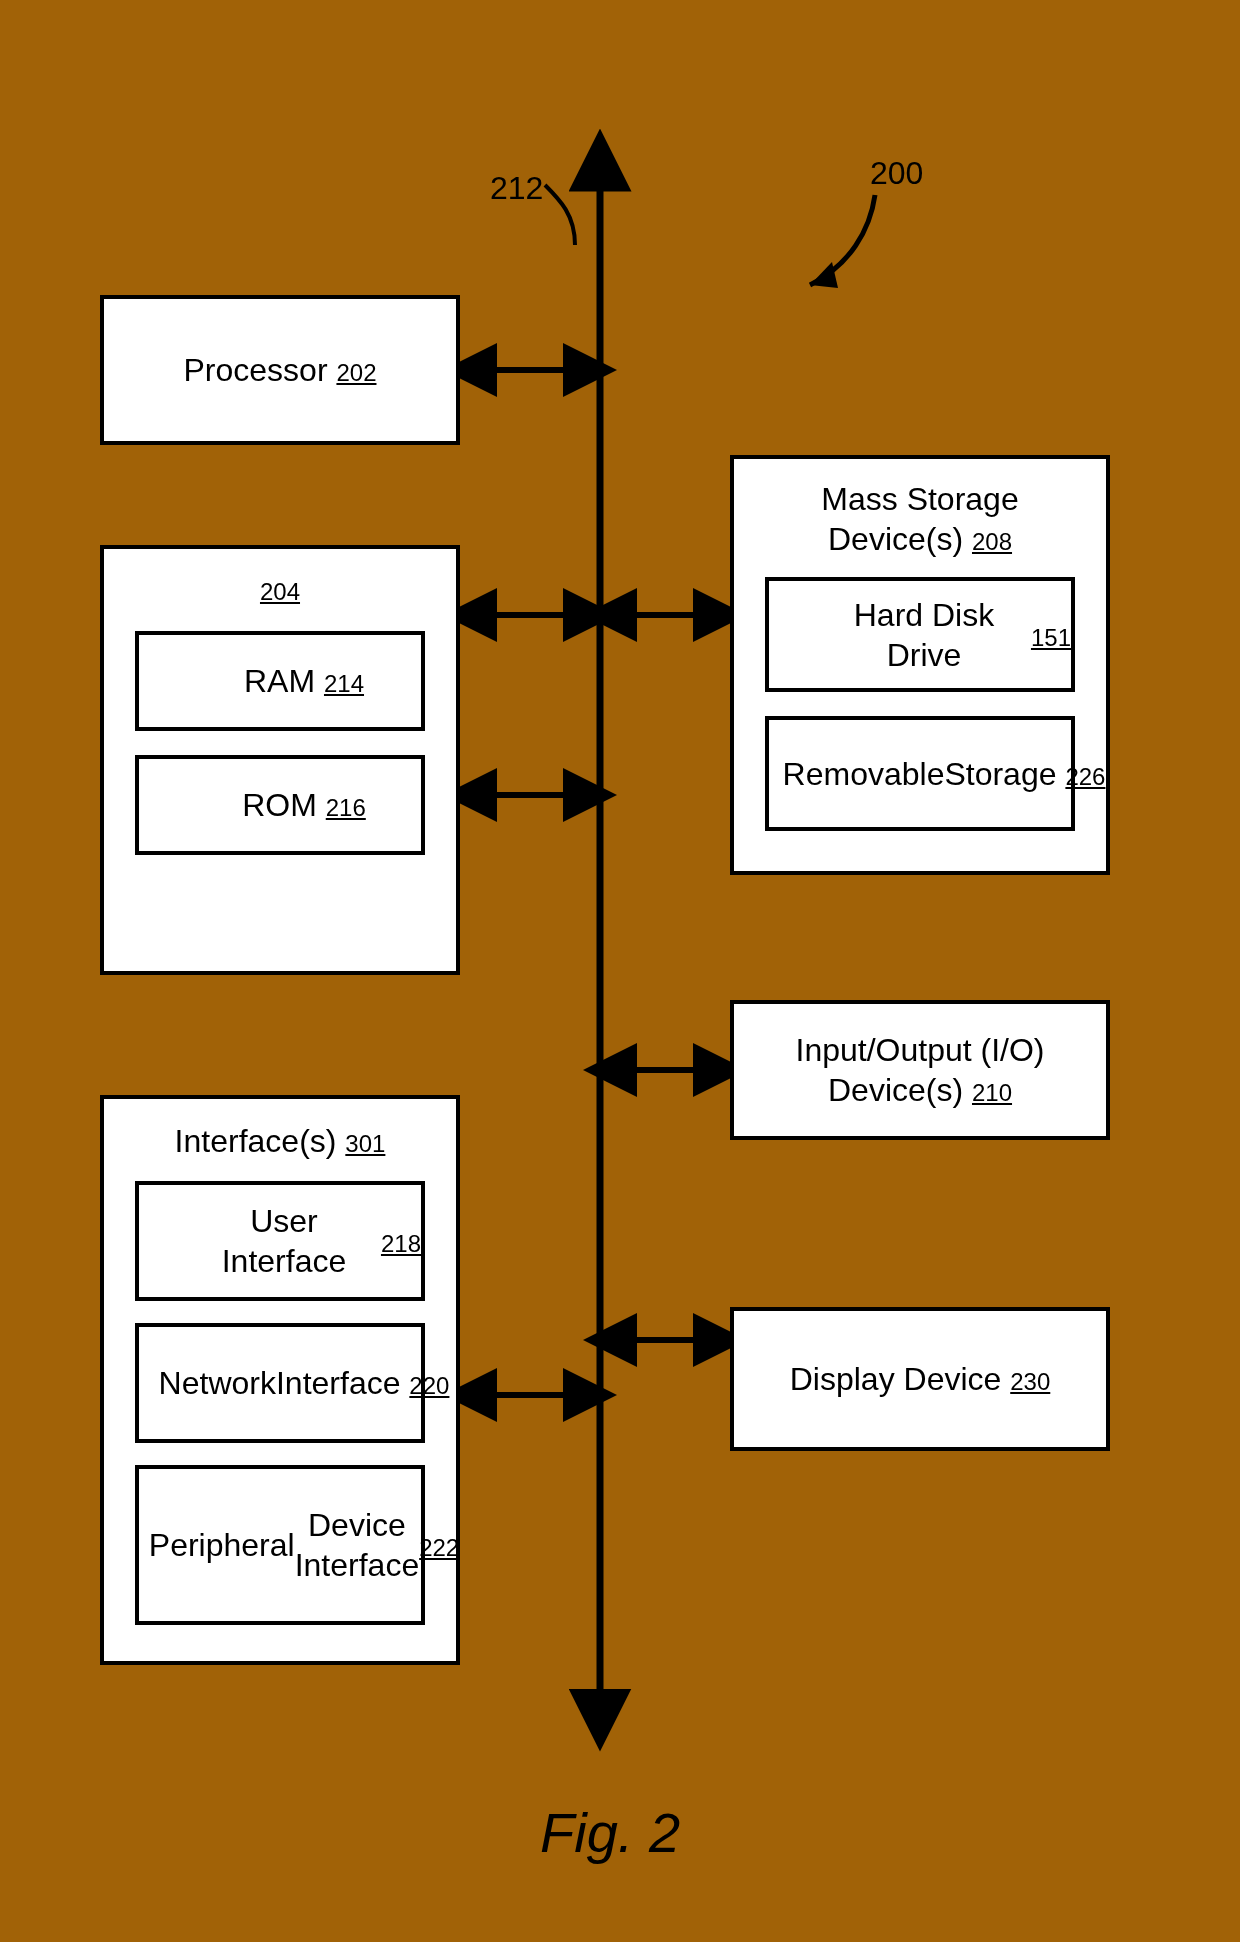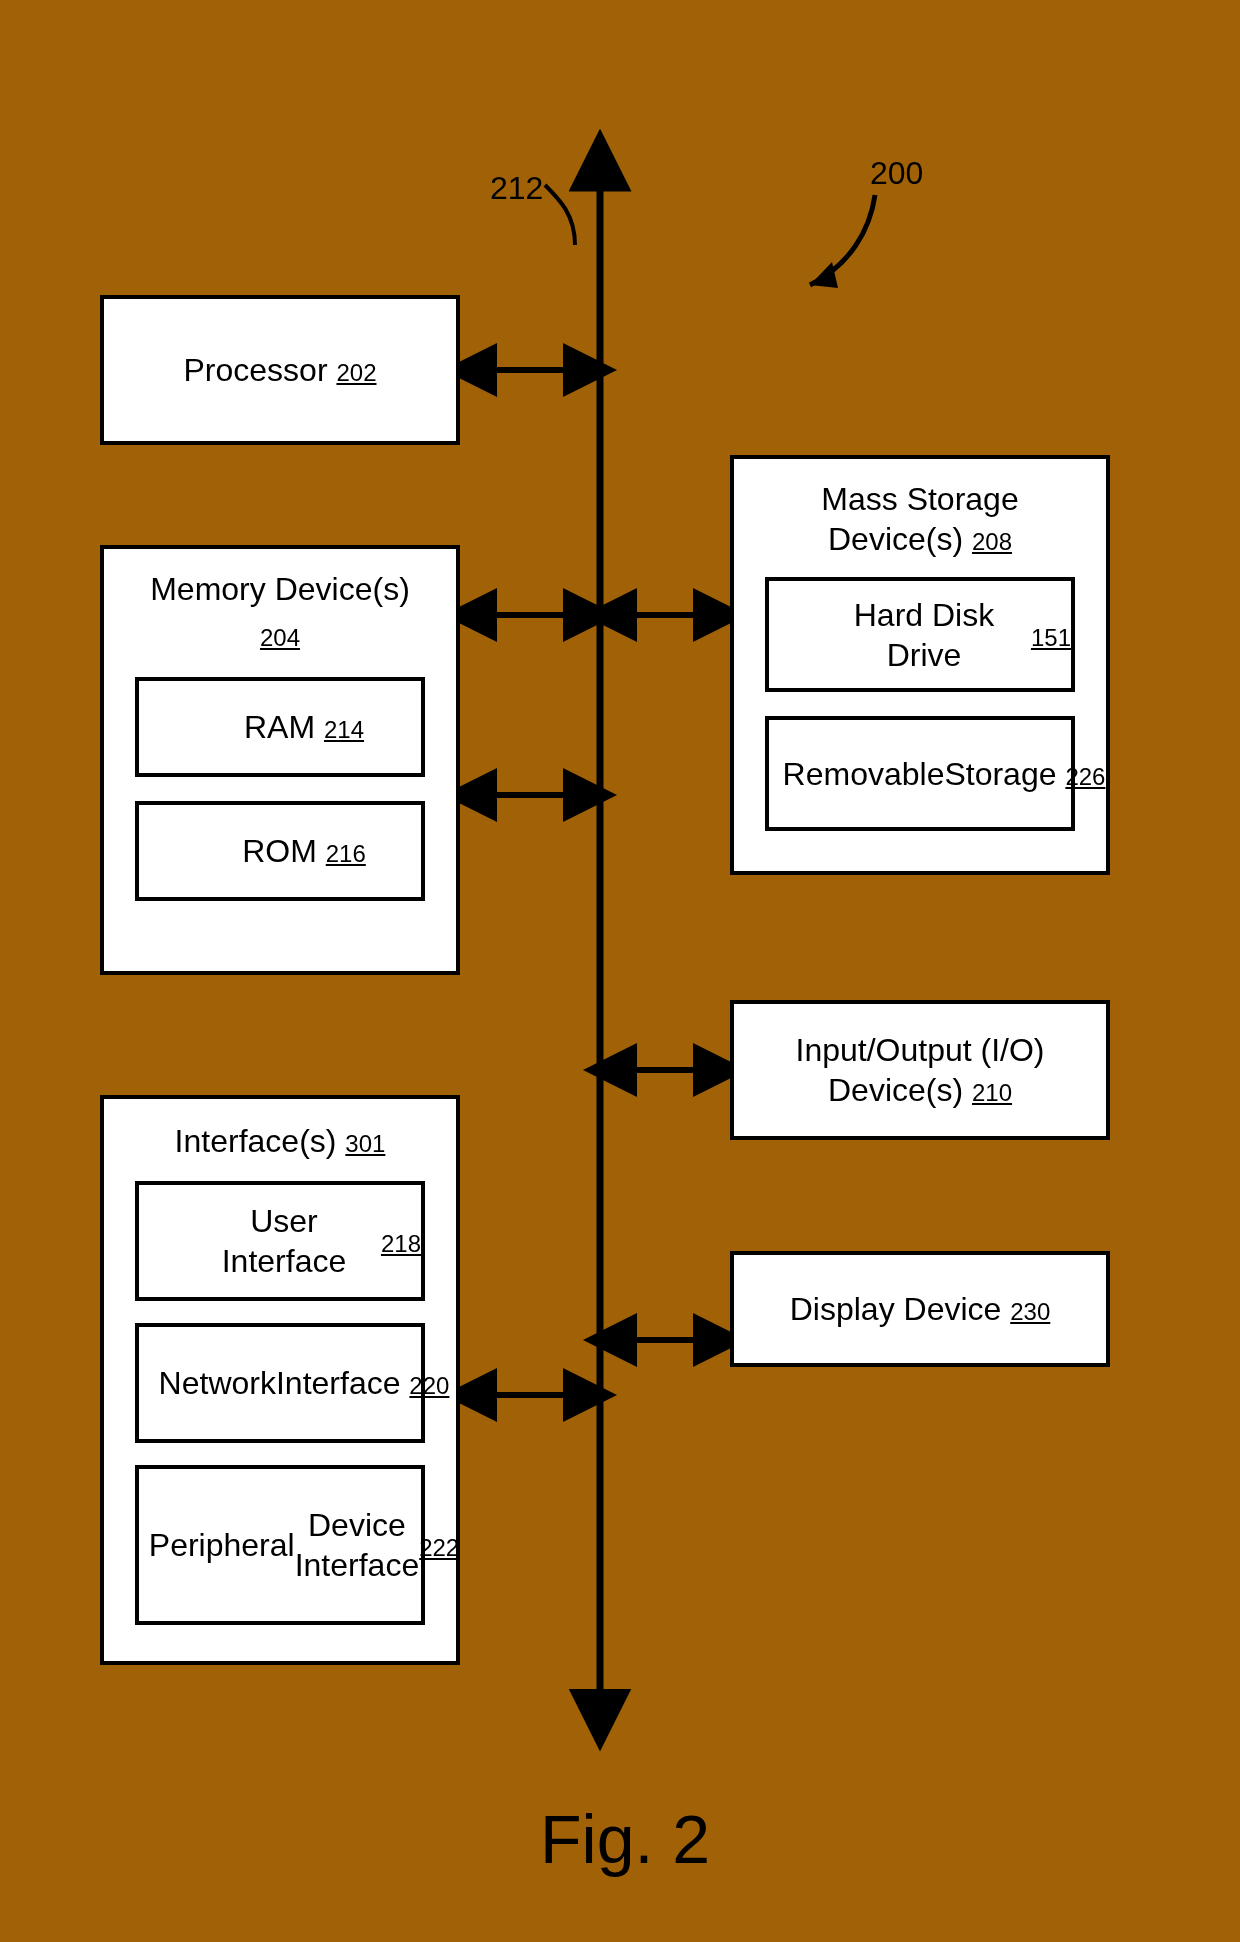--- a/index.html
+++ b/index.html
@@ -39,22 +39,23 @@
   .label {
     font-size: 32px;
     line-height: 1.25;
   }
   .ref {
     text-decoration: underline;
     font-size: 24px;
   }
   .title {
     position: absolute;
-    font-size: 68px;
+    font-size: 56px;
     font-weight: 400;
+    font-style: italic;
   }
   .bus-label {
     position: absolute;
     font-size: 32px;
   }
   .fig-label {
     position: absolute;
     font-size: 32px;
   }
   svg.overlay {
@@ -106,23 +107,20 @@
     <span>200</span>
   </div>
 
   <div class="box" style="left:100px; top:295px; width:360px; height:150px;">
     <div class="label">
       <span>Processor</span>&nbsp;<span class="ref">202</span>
     </div>
   </div>
 
   <div class="box" style="left:100px; top:545px; width:360px; height:430px; justify-content:flex-start; padding-top:20px;">
-    <div class="label" style="margin-bottom:6px;">
-      <span>Memory Device(s)</span>
-    </div>
     <div class="label" style="margin-bottom:22px;">
       <span class="ref">204</span>
     </div>
     <div class="inner-box" style="width:290px; height:100px; margin-bottom:24px;">
       <div class="label">
         <span>RAM</span>&nbsp;<span class="ref">214</span>
       </div>
     </div>
     <div class="inner-box" style="width:290px; height:100px;">
       <div class="label">
@@ -185,21 +183,21 @@
 
   <div class="box" style="left:730px; top:1000px; width:380px; height:140px;">
     <div class="label">
       <span>Input/Output (I/O)</span>
     </div>
     <div class="label">
       <span>Device(s)</span>&nbsp;<span class="ref">210</span>
     </div>
   </div>
 
-  <div class="box" style="left:730px; top:1251px; width:380px; height:116px;">
+  <div class="box" style="left:730px; top:1307px; width:380px; height:144px;">
     <div class="label">
       <span>Display Device</span>&nbsp;<span class="ref">230</span>
     </div>
   </div>
 
   <div class="title" style="left:540px; top:1800px;">
     <span>Fig. 2</span>
   </div>
 
 </div>

